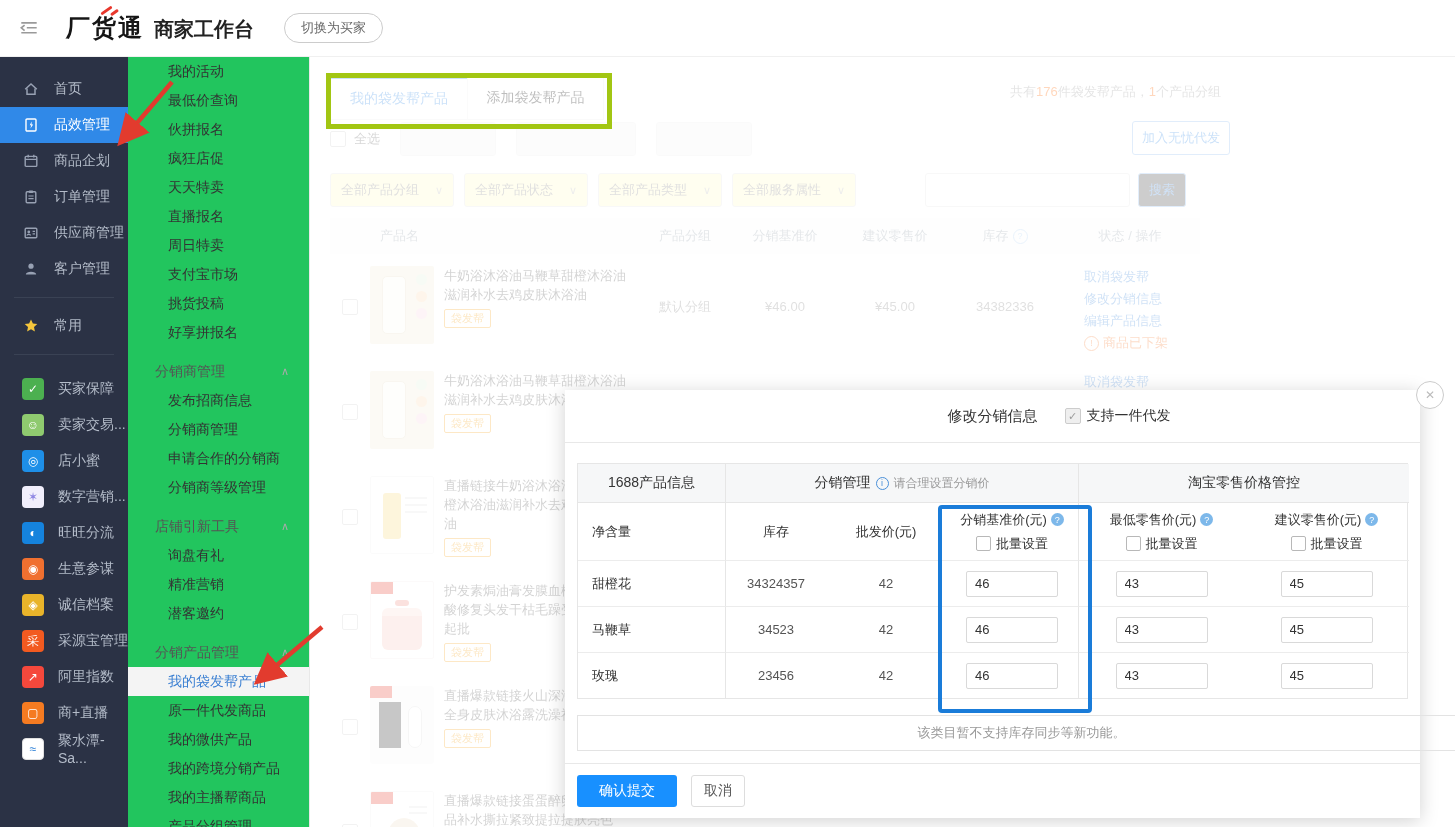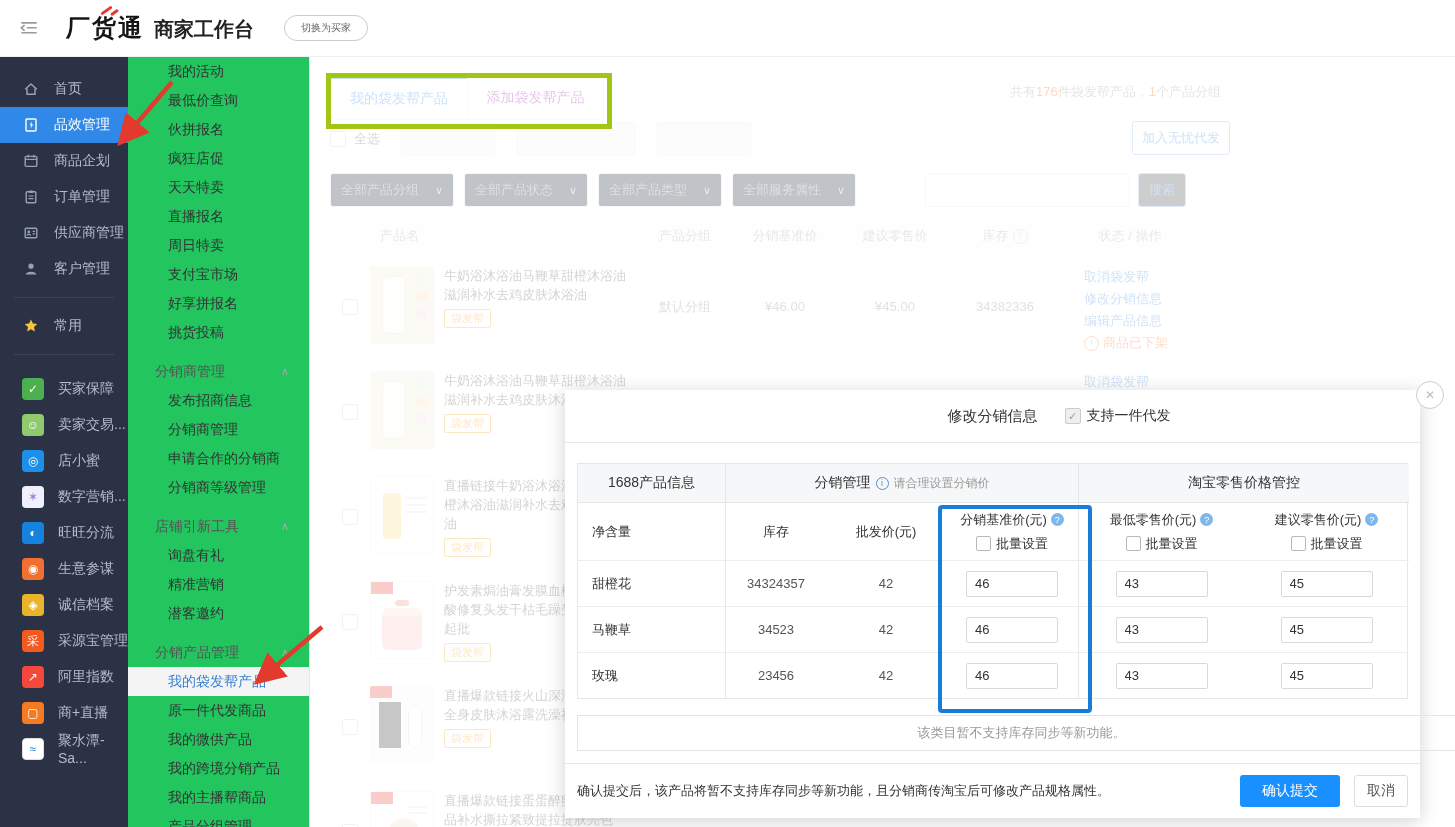--- a/index.html
+++ b/index.html
@@ -5,56 +5,56 @@
 html,body{margin:0;padding:0;width:1455px;height:827px;overflow:hidden;font-family:"Liberation Sans","DejaVu Sans",sans-serif;background:#fff;}
 .app{position:relative;width:1455px;height:827px;overflow:hidden;}
 
 .topbar{position:absolute;left:0;top:0;width:100%;height:57px;background:#fff;border-bottom:1px solid #f0f0f0;display:flex;align-items:center;z-index:14;box-sizing:border-box;}
 .collapse{margin-left:18px;width:22px;height:18px;cursor:pointer;}
 .logo-wrap{margin-left:26px;display:flex;align-items:baseline;position:relative;}
 .logo{font-size:24px;font-weight:bold;color:#151515;letter-spacing:2px;}
 .logo-tick{position:absolute;left:34px;top:-3px;width:13px;height:3px;background:#e8372c;transform:rotate(-35deg);border-radius:2px;}
 .logo-tick2{position:absolute;left:44px;top:-1px;width:9px;height:3px;background:#e8372c;transform:rotate(-35deg);border-radius:2px;}
 .workspace{font-size:20px;font-weight:bold;color:#222;margin-left:10px;}
-.switch-pill{margin-left:30px;border:1px solid #ccc;border-radius:15px;padding:5px 16px;color:#666;font-size:10px;background:#fff;cursor:pointer;}
+.switch-pill{margin-left:30px;border:1px solid #ccc;border-radius:15px;padding:5px 16px;color:#666;font-size:13px;background:#fff;cursor:pointer;}
 
 .dark-side{position:absolute;left:0;top:57px;bottom:0;width:128px;background:#2b3245;z-index:12;padding-top:14px;box-sizing:border-box;}
 .d-item{height:36px;display:flex;align-items:center;padding-left:22px;gap:14px;font-size:14px;color:#b4bcc9;cursor:pointer;}
 .d-item.active{background:#3089e8;color:#fff;}
 .d-ico{width:18px;height:16px;display:flex;align-items:center;justify-content:center;color:#98a1b3;}
 .d-item.active .d-ico{color:#fff;}
 .d-ico svg{width:16px;height:16px;}
 .d-div{height:1px;background:#3a4254;margin:10px 14px;}
 .app-ico{width:22px;height:22px;border-radius:4px;display:flex;align-items:center;justify-content:center;font-size:12px;color:#fff;flex:none;box-sizing:border-box;}
 
 .sub-side{position:absolute;left:128px;top:57px;bottom:0;width:182px;background:#22c55e;border-right:1px solid #e8e8e8;z-index:12;box-sizing:border-box;overflow:hidden;}
 .s-item{height:29px;display:flex;align-items:center;padding-left:40px;font-size:14px;color:#333;cursor:pointer;}
 .s-item.active{background:#f4f4f4;color:#3a7fd2;}
 .s-sec{height:29px;display:flex;align-items:center;padding:0 20px 0 27px;font-size:14px;color:#555;margin-top:10px;cursor:pointer;}
 .chev{margin-left:auto;color:#aaa;font-size:11px;}
 .chev::before{content:"∧";}
 
 .main{position:absolute;left:310px;top:57px;right:0;bottom:0;background:#fff;}
 .main::after{content:"";position:absolute;inset:0;background:rgba(255,255,255,0.74);z-index:5;pointer-events:none;}
 .tabs{position:absolute;left:20px;top:19px;display:flex;border:1px solid #ebebeb;background:#fff;}
-.tab{width:136px;height:42px;display:flex;align-items:center;justify-content:center;font-size:14px;color:#a21caf;cursor:pointer;box-sizing:border-box;}
+.tab{width:136px;height:42px;display:flex;align-items:center;justify-content:center;font-size:14px;color:#000000;cursor:pointer;box-sizing:border-box;}
 .tab+.tab{border-left:1px solid #f0f0f0;}
 .tab.active{color:#3a8ee6;border-top:2px solid #3a8ee6;}
 .summary{position:absolute;left:700px;top:26px;font-size:13px;color:#999;white-space:nowrap;}
 .summary .org{color:#f60;}
 .bulk-row{position:absolute;left:20px;top:64px;height:36px;display:flex;align-items:center;}
 .cb{width:16px;height:16px;border:1px solid #ccc;border-radius:2px;background:#fff;flex:none;display:inline-block;box-sizing:border-box;}
 .bulk-row .cb-lbl{margin-left:8px;font-size:13px;color:#666;}
 .ghost{height:34px;border:1px solid #ececec;background:#f4f4f4;border-radius:3px;margin-left:20px;cursor:pointer;}
 .ghost:nth-of-type(1){width:96px;}
 .ghost:nth-of-type(2){width:120px;}
 .ghost:nth-of-type(3){width:96px;}
 .join-btn{position:absolute;left:822px;top:64px;width:98px;height:34px;border:1px solid #8abbf0;color:#3a8ee6;background:#fff;border-radius:3px;font-size:13px;cursor:pointer;}
 .filter-row{position:absolute;left:20px;top:116px;width:880px;height:34px;}
-.f-select{position:relative;float:left;width:124px;height:34px;border:1px solid #e2e2e2;border-radius:3px;margin-right:10px;display:flex;align-items:center;padding:0 10px;font-size:13px;color:#888;box-sizing:border-box;cursor:pointer;background:#0f172a;}
+.f-select{position:relative;float:left;width:124px;height:34px;border:1px solid #e2e2e2;border-radius:3px;margin-right:10px;display:flex;align-items:center;padding:0 10px;font-size:13px;color:#888;box-sizing:border-box;cursor:pointer;background:#fef9c3;}
 .f-chev{margin-left:auto;color:#bbb;font-size:11px;}
 .f-chev::before{content:"∨";}
 .f-input{position:absolute;left:595px;top:0;width:205px;height:34px;border:1px solid #e2e2e2;border-radius:3px;box-sizing:border-box;padding:0 10px;font-size:13px;color:#999;outline:none;}
 .f-search{position:absolute;left:808px;top:0;width:48px;height:34px;border:1px solid #8abbf0;color:#4a90e2;background:#404040;border-radius:3px;font-size:13px;cursor:pointer;}
 .thead{position:absolute;left:20px;top:161px;width:870px;height:36px;background:#fafbfc;display:grid;grid-template-columns:40px 270px 90px 110px 110px 110px 140px;align-items:center;font-size:13px;color:#9aa4ad;}
 .thead .th{display:flex;align-items:center;justify-content:center;gap:4px;}
 .thead .th.left{justify-content:flex-start;padding-left:10px;}
 .q-dim{width:13px;height:13px;border-radius:50%;border:1px solid #a9cdf0;color:#a9cdf0;font-size:9px;display:inline-flex;align-items:center;justify-content:center;}
 .q-dim::before{content:"?";}
 .rows{position:absolute;left:20px;top:197px;width:870px;}
@@ -269,22 +269,22 @@
   <div class="sub-side">
     <div id="subNav">
         <div class="s-item">我的活动</div>
         <div class="s-item">最低价查询</div>
         <div class="s-item">伙拼报名</div>
         <div class="s-item">疯狂店促</div>
         <div class="s-item">天天特卖</div>
         <div class="s-item">直播报名</div>
         <div class="s-item">周日特卖</div>
         <div class="s-item">支付宝市场</div>
+        <div class="s-item">挑货投稿</div>
         <div class="s-item">好享拼报名</div>
-        <div class="s-item">挑货投稿</div>
         <div class="s-sec">
           <span>分销商管理</span>
           <span class="chev"></span>
         </div>
         <div class="s-item">发布招商信息</div>
         <div class="s-item">分销商管理</div>
         <div class="s-item">申请合作的分销商</div>
         <div class="s-item">分销商等级管理</div>
         <div class="s-sec">
           <span>店铺引新工具</span>
@@ -584,21 +584,20 @@
             <input class="m-input" value="43" style="">
           </div>
           <div class="mcell">
             <input class="m-input" value="45" style="">
           </div>
         </div>
       <div class="m-note">该类目暂不支持库存同步等新功能。</div>
     </div>
     <div class="col-highlight"></div>
     <div class="m-foot">
-      <div class="m-foot-text">确认提交后，该产品将暂不支持库存同步等新功能，且分销商传淘宝后可修改产品规格属性。</div>
       <button class="btn-primary">确认提交</button>
       <button class="btn-plain">取消</button>
     </div>
   </div>
 
   <div class="green-box"></div>
   <svg class="arrows" width="1455" height="827">
     <defs>
       <marker id="ah" markerWidth="7" markerHeight="7" refX="4" refY="3.5" orient="auto">
         <path d="M0 0 L7 3.5 L0 7 Z" fill="#e23b2e"></path>

